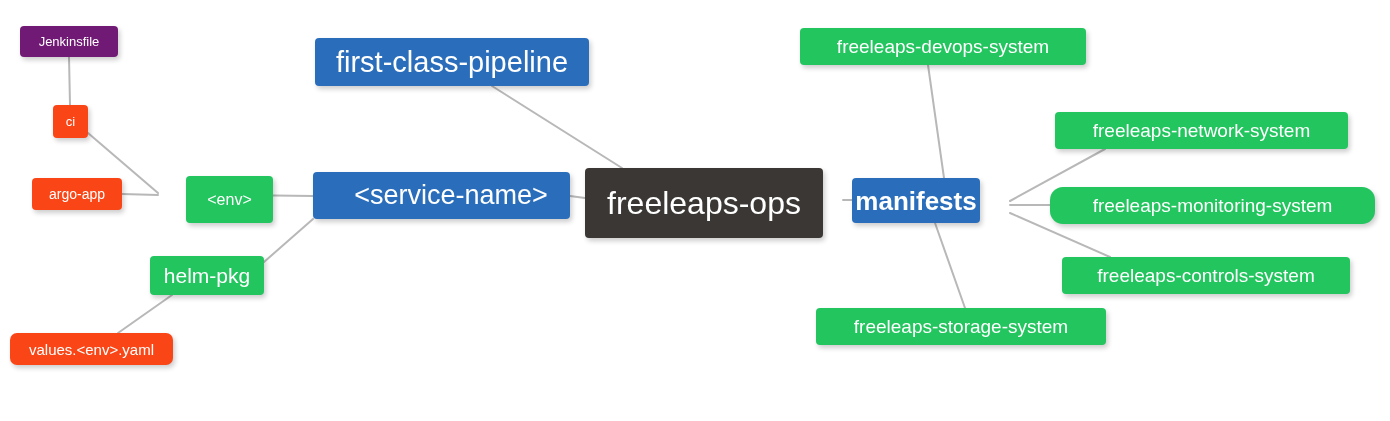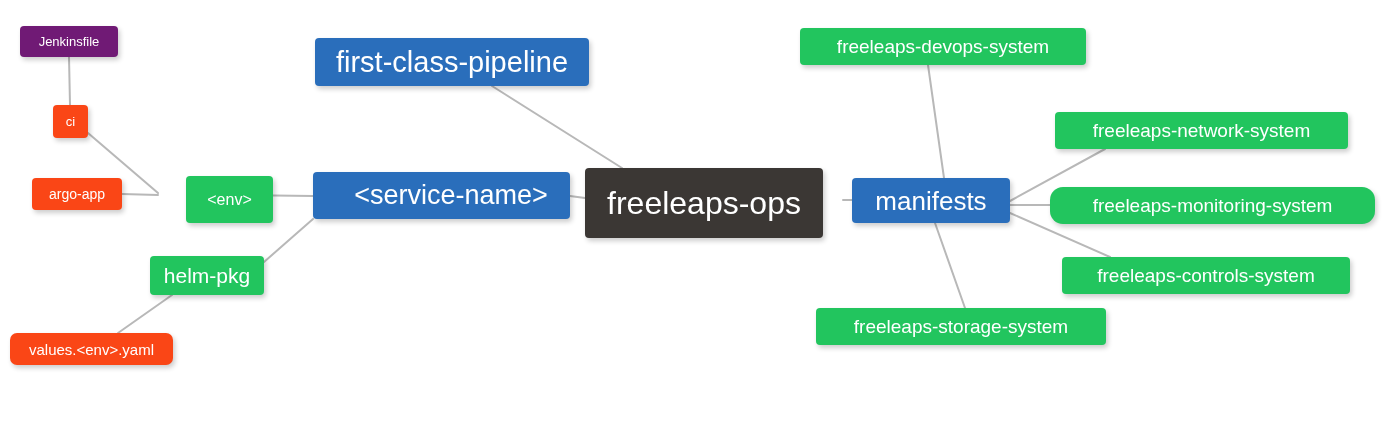--- a/index.html
+++ b/index.html
@@ -67,21 +67,21 @@
       </div>
       <div class="node" style="left: 315px; top: 38px; width: 274px; height: 48px; background: rgb(42, 110, 187); font-size: 29px;">
         <span>first-class-pipeline</span>
       </div>
       <div class="node" style="left: 313px; top: 172px; width: 257px; height: 47px; background: rgb(42, 110, 187); font-size: 27px; padding-left: 29px;">
         <span>&lt;service-name&gt;</span>
       </div>
       <div class="node" style="left: 585px; top: 168px; width: 238px; height: 70px; background: rgb(59, 55, 52); font-size: 32px;">
         <span>freeleaps-ops</span>
       </div>
-      <div class="node" style="left: 852px; top: 178px; width: 158px; height: 45px; background: rgb(42, 110, 187); font-size: 26px;">
+      <div class="node" style="left: 852px; top: 178px; width: 128px; height: 45px; background: rgb(42, 110, 187); font-size: 26px; font-weight: bold;">
         <span>manifests</span>
       </div>
       <div class="node" style="left: 800px; top: 28px; width: 286px; height: 37px; background: rgb(34, 197, 94); font-size: 19px;">
         <span>freeleaps-devops-system</span>
       </div>
       <div class="node" style="left: 1055px; top: 112px; width: 293px; height: 37px; background: rgb(34, 197, 94); font-size: 19px; justify-content: center;">
         <span>freeleaps-network-system</span>
       </div>
       <div class="node" style="left: 1050px; top: 187px; width: 325px; height: 37px; background: rgb(34, 197, 94); font-size: 19px; border-radius: 13px;">
         <span>freeleaps-monitoring-system</span>

